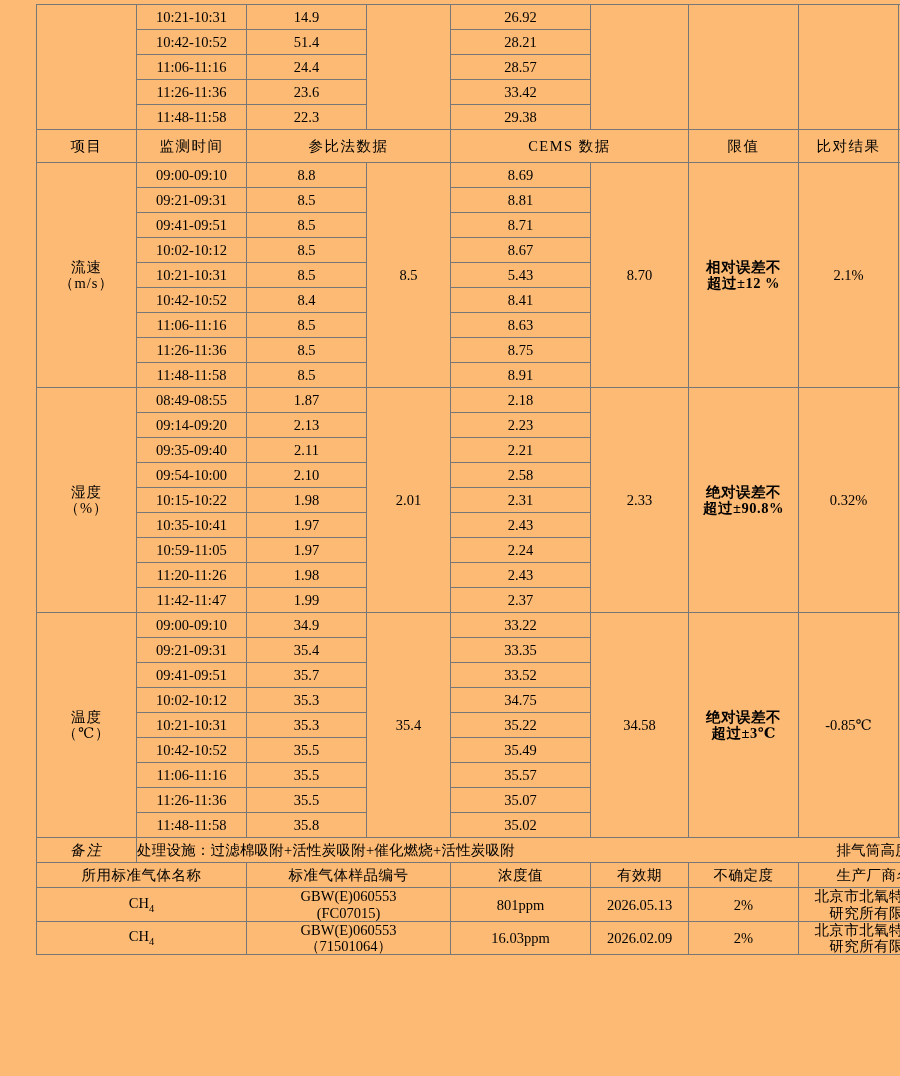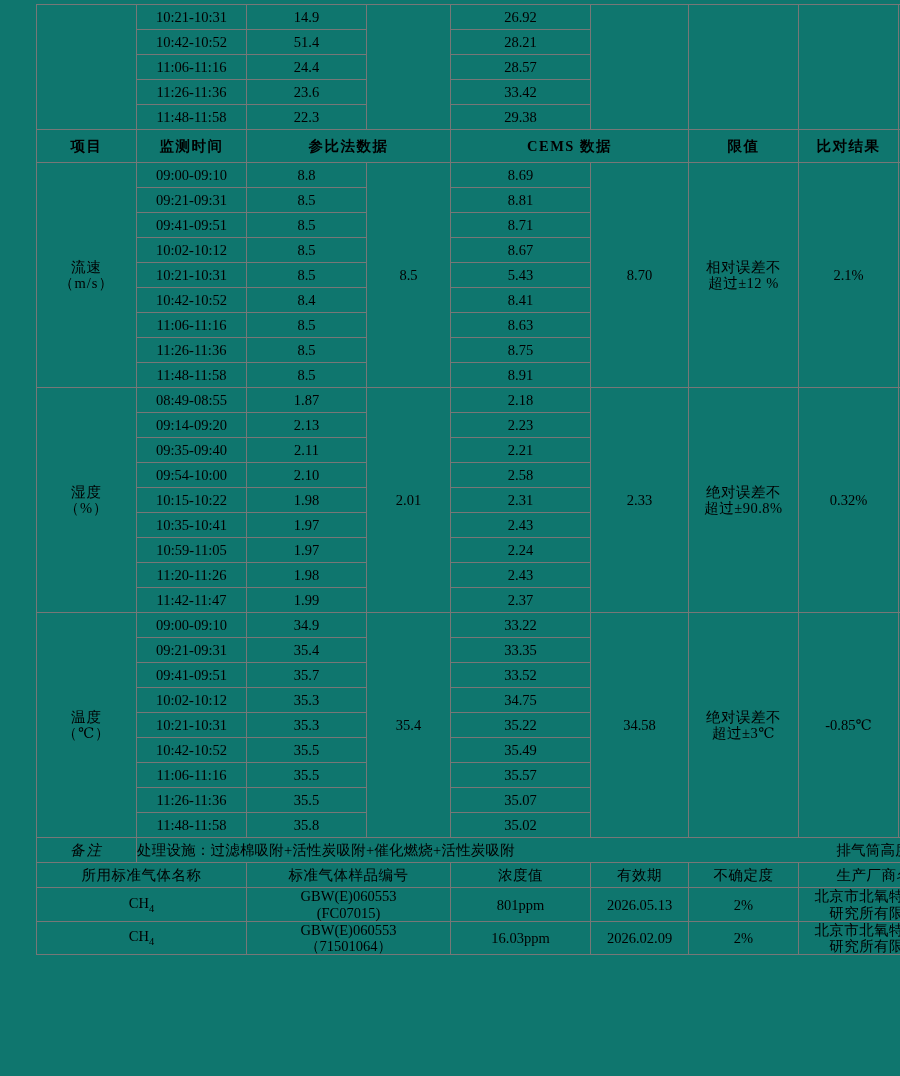--- a/index.html
+++ b/index.html
@@ -12,21 +12,21 @@
     width: 900px;
     height: 1076px;
     font-family: "Liberation Serif", "DejaVu Serif", serif;
     color: #000000;
     overflow: hidden;
   }
   .page {
     position: relative;
     width: 900px;
     height: 1076px;
-    background: #0f766e;
+    background: #fdba74;
   }
   table.grid {
     position: absolute;
     left: 36px;
     top: 4px;
     width: 828px;
     border-collapse: collapse;
     table-layout: fixed;
   }
   table.grid td {
@@ -60,27 +60,27 @@
   td.avg {
     font-family: "Liberation Serif", "DejaVu Serif", serif;
     font-size: 15px;
   }
   td.crit {
     font-family: "DejaVu Sans", "Liberation Sans", sans-serif;
     font-size: 13.5px;
     line-height: 1.45;
     letter-spacing: 0.5px;
     padding: 0 4px;
+    font-weight: bold;
   }
   td.hdr {
     font-family: "DejaVu Sans", "Liberation Sans", sans-serif;
     font-size: 14.5px;
     letter-spacing: 1.5px;
     height: 46px;
-    font-weight: bold;
   }
   td.hdr-two {
     letter-spacing: 1px;
     line-height: 1.25;
   }
   td.remark-label {
     font-family: "DejaVu Sans", "Liberation Sans", sans-serif;
     font-size: 14.5px;
     letter-spacing: 2px;
     height: 30px;

